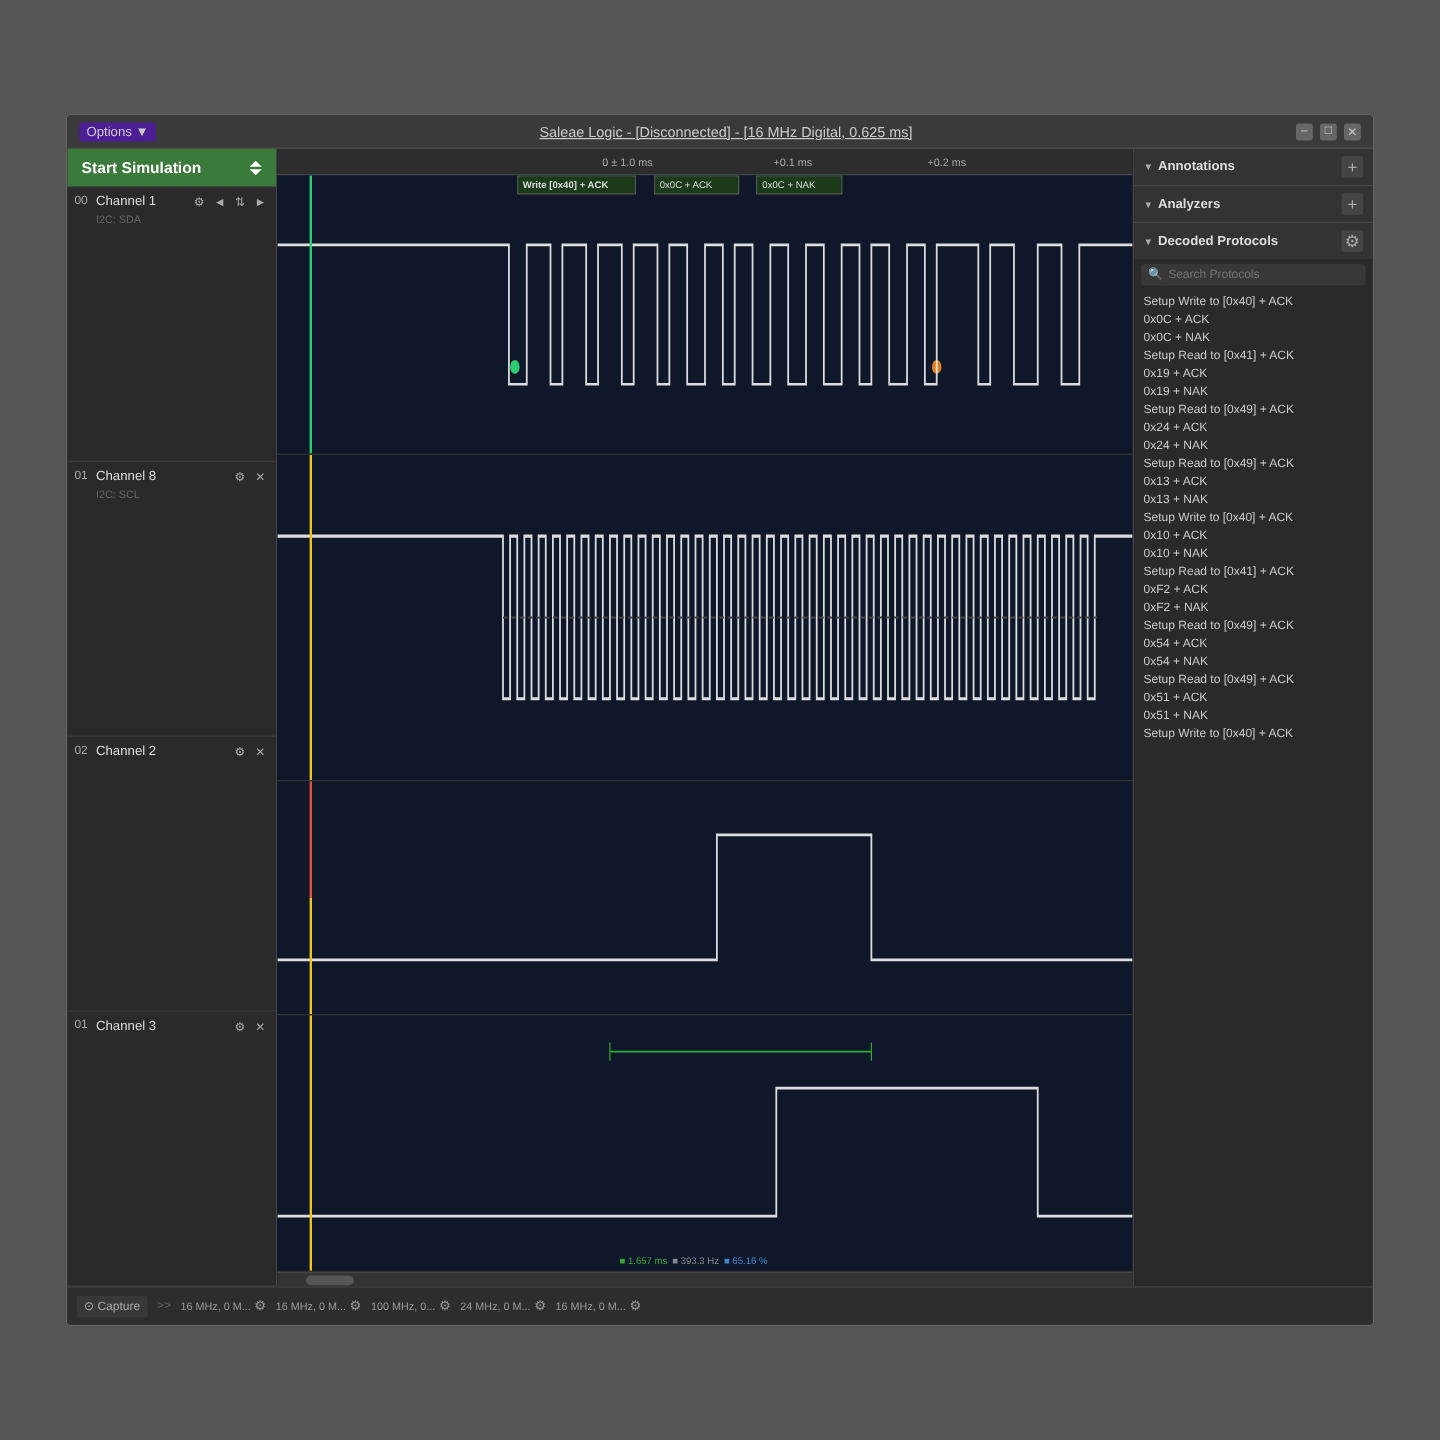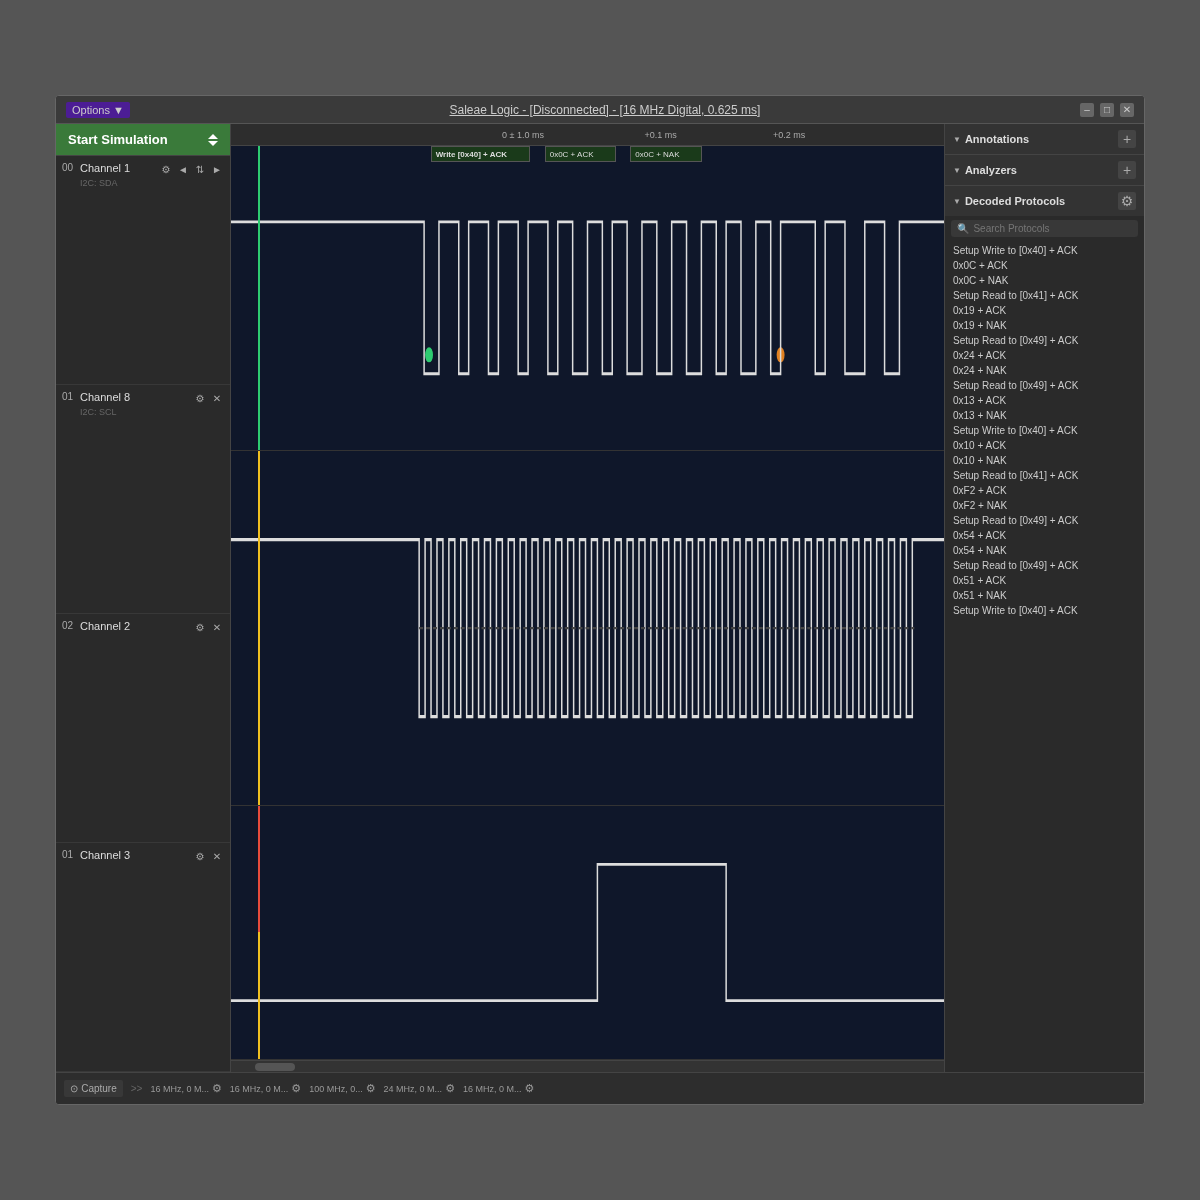--- a/index.html
+++ b/index.html
@@ -536,20 +536,39 @@
         <div class="waveform-row" style="flex: 1;">
           <div class="cursor-line cursor-red" style="left: 27px; background: linear-gradient(to bottom, #e74c3c 50%, #f0c020 50%);"></div>
           <svg viewBox="0 0 720 130" preserveAspectRatio="none">
 
             <polyline class="wf-signal" points="
               0,100 370,100 370,30 500,30 500,100 720,100
             "></polyline>
           </svg>
         </div>
 
+        <div class="waveform-row" style="flex: 1.1;">
+          <div class="cursor-line cursor-yellow" style="left: 27px;"></div>
+          
+          <div class="measurement-bar" style="left: 40%; bottom: 4px;">
+            <span class="meas-green">■ 1.657 ms</span>
+            <span style="color:#888;">■ 393.3 Hz</span>
+            <span class="meas-blue">■ 65.16 %</span>
+          </div>
+          <svg viewBox="0 0 720 140" preserveAspectRatio="none">
+
+            <line x1="280" y1="20" x2="500" y2="20" stroke="#3a3" stroke-width="1"></line>
+            <line x1="280" y1="15" x2="280" y2="25" stroke="#3a3" stroke-width="1"></line>
+            <line x1="500" y1="15" x2="500" y2="25" stroke="#3a3" stroke-width="1"></line>
+
+            <polyline class="wf-signal" points="
+              0,110 420,110 420,40 640,40 640,110 720,110
+            "></polyline>
+          </svg>
+        </div>
       </div>
 
       <div class="scroll-bar">
         <div class="scroll-thumb"></div>
       </div>
     </div>
 
     <div class="right-panel">
 
       <div class="panel-section">

